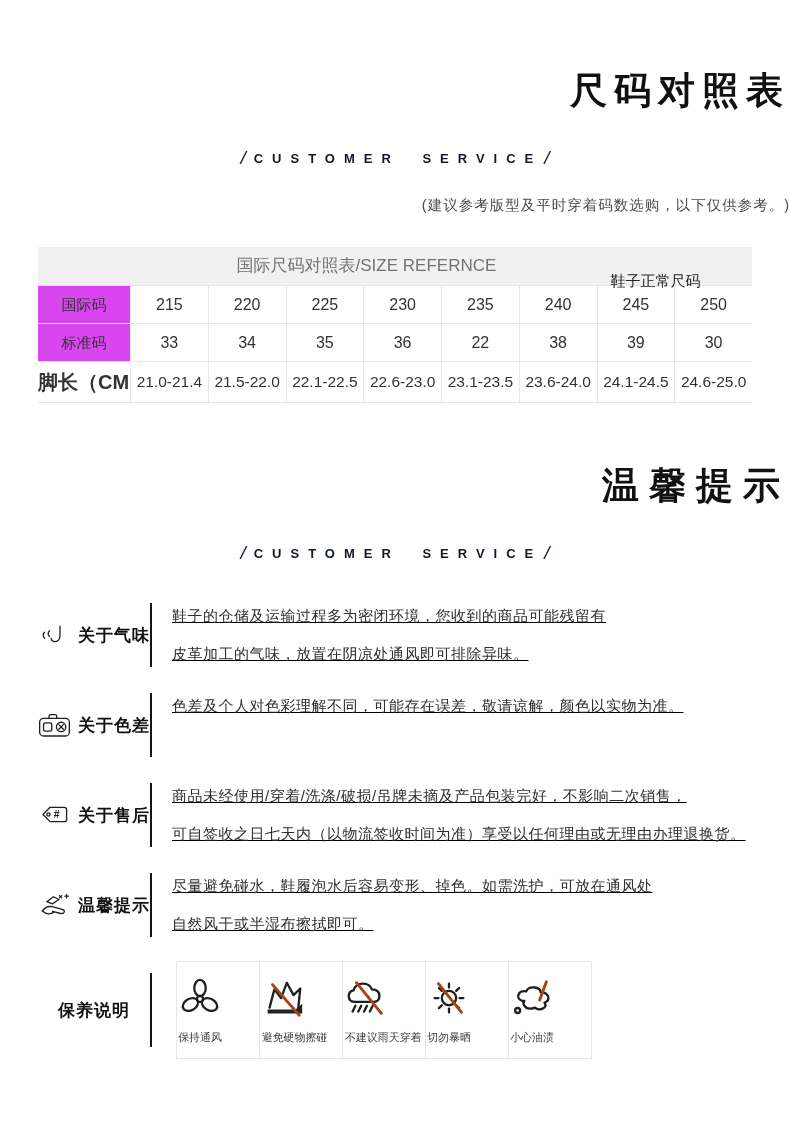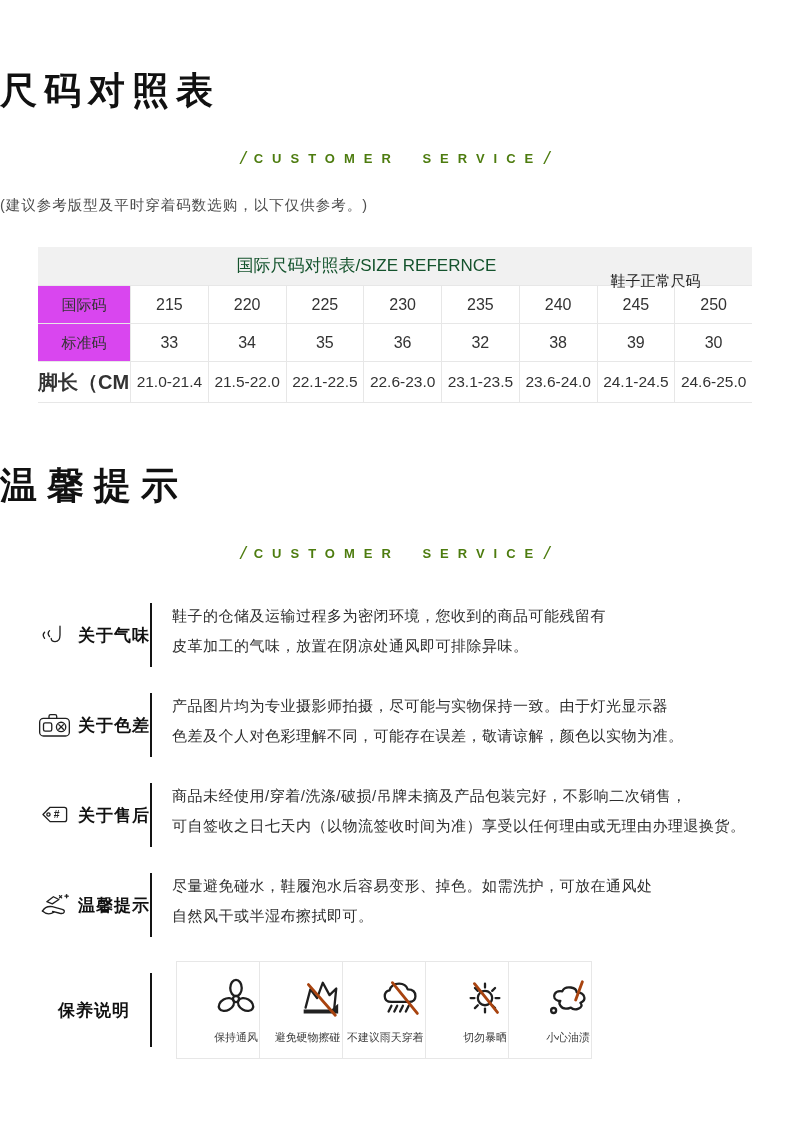--- a/index.html
+++ b/index.html
@@ -1,62 +1,62 @@
 <!DOCTYPE html>
 <html><head>
 <meta charset="utf-8">
 <style>
   * { margin:0; padding:0; box-sizing:border-box; }
   body { background:#ffffff; font-family:"Liberation Sans","DejaVu Sans",sans-serif; }
   .page { position:relative; width:790px; height:1124px; margin:0 auto; background:#fff; overflow:hidden; }
 
   
-  .big-title { text-align:left; font-size:37px; font-weight:bold; color:#111;
+  .big-title { text-align:right; font-size:37px; font-weight:bold; color:#111;
                letter-spacing:7px; padding-top:66px; }
   .big-title.t2 { padding-top:58px; letter-spacing:10px; }
-  .cs-line { margin-top:30px; text-align:center; color:#4d7c0f; font-size:13px; font-weight:bold; }
+  .cs-line { margin-top:30px; text-align:center; color:#0f172a; font-size:13px; font-weight:bold; }
   .cs-line .cs-text { letter-spacing:9px; word-spacing:10px; }
   .cs-slash { font-size:19px; font-weight:normal; font-style:italic; position:relative; top:1px; }
   .cs-slash.left { margin-right:8px; }
   .cs-slash.right { margin-left:2px; }
-  .note-line { margin-top:28px; text-align:left; color:#4d4d4d; font-size:14.5px; letter-spacing:1px; }
+  .note-line { margin-top:28px; text-align:right; color:#4d4d4d; font-size:14.5px; letter-spacing:1px; }
 
   
   .size-table { width:714px; margin:32px auto 0; font-size:16px; color:#333; }
   .t-header { position:relative; height:38px; background:#f1f1f1; }
   .t-header .th-left { position:absolute; left:0; top:0; width:92%; line-height:38px;
-                       text-align:center; font-size:17px; color:#14532d; }
+                       text-align:center; font-size:17px; color:#737373; }
   .t-header .th-right { position:absolute; left:73%; top:15px; width:27%; line-height:38px;
                         text-align:center; font-size:15px; color:#222; }
   .t-row { display:grid; grid-template-columns:92px repeat(8,1fr); border-top:1px solid #e7e7e7; }
   .t-row:last-child { border-bottom:1px solid #e7e7e7; }
   .t-cell { height:37px; line-height:37px; text-align:center; border-left:1px solid #e7e7e7;
             white-space:nowrap; overflow:hidden; }
   .t-row.tall .t-cell { height:40px; line-height:40px; font-size:15.5px; }
   .t-cell:first-child { border-left:none; font-size:15px; }
   .t-row.gray-label .t-cell:first-child { background:#d946ef; }
   .t-row.tall .t-cell:first-child { font-weight:bold; font-size:20px; }
 
   
   .tips-wrap { width:714px; margin:38px auto 0; }
   .tip-row { display:flex; align-items:stretch; margin-bottom:22px; min-height:68px; }
   .tip-left { width:112px; display:flex; flex-direction:row; align-items:center;
               justify-content:center; gap:7px; }
   .tip-label { font-size:17px; font-weight:bold; color:#111; letter-spacing:1px; white-space:nowrap; }
   .tip-divider { width:2px; background:#141414; margin:2px 0; }
-  .tip-body { flex:1; padding-left:20px; display:flex; flex-direction:column; justify-content:flex-start; }
+  .tip-body { flex:1; padding-left:20px; display:flex; flex-direction:column; justify-content:space-between;text-decoration:underline; }
   .tip-line { font-size:15px; line-height:30px; color:#2e2e2e; white-space:nowrap; letter-spacing:0.5px; }
 
   
   .care-row { display:flex; align-items:stretch; margin-top:4px; }
   .care-left { width:112px; display:flex; align-items:center; justify-content:center; }
   .care-divider { width:2px; background:#141414; margin:12px 0; }
   .care-boxes { display:flex; margin-left:24px; }
   .care-box { width:84px; height:98px; border:1px solid #e7e7e7; background:#fff;
-              display:flex; flex-direction:column; align-items:flex-end; justify-content:center;
+              display:flex; flex-direction:column; align-items:flex-start; justify-content:center;
               gap:8px; margin-left:-1px; }
   .care-box:first-child { margin-left:0; }
   .care-box-label { font-size:11.5px; color:#3c3c3c; white-space:nowrap; transform:scale(0.95); }
 
   svg .ink { stroke:#1f1f1f; fill:none; stroke-width:2.4; stroke-linecap:round; stroke-linejoin:round; }
   svg .ink-fill { fill:#222; stroke:none; }
   svg .warn { stroke:#a8430f; fill:none; stroke-width:3; stroke-linecap:round; }
 </style>
 </head>
 <body>
@@ -88,21 +88,21 @@
       <div class="t-cell">245</div>
       <div class="t-cell">250</div>
     </div>
 
     <div class="t-row gray-label">
       <div class="t-cell">标准码</div>
       <div class="t-cell">33</div>
       <div class="t-cell">34</div>
       <div class="t-cell">35</div>
       <div class="t-cell">36</div>
-      <div class="t-cell">32</div>
+      <div class="t-cell">22</div>
       <div class="t-cell">38</div>
       <div class="t-cell">39</div>
       <div class="t-cell">30</div>
     </div>
 
     <div class="t-row tall">
       <div class="t-cell">脚长（CM）</div>
       <div class="t-cell">21.0-21.4</div>
       <div class="t-cell">21.5-22.0</div>
       <div class="t-cell">22.1-22.5</div>
@@ -146,21 +146,20 @@
           <path class="ink" d="M20 12 v-4 q0 -3 3 -3 h8 q3 0 3 3 v4"></path>
           <rect class="ink" x="10" y="20" width="15" height="15" rx="3"></rect>
           <circle class="ink" cx="42" cy="27.5" r="8.5"></circle>
           <line class="ink" x1="37.8" y1="23.3" x2="46.2" y2="31.7"></line>
           <line class="ink" x1="46.2" y1="23.3" x2="37.8" y2="31.7"></line>
         </svg>
         <div class="tip-label">关于色差</div>
       </div>
       <div class="tip-divider"></div>
       <div class="tip-body">
-        <div class="tip-line">产品图片均为专业摄影师拍摄，尽可能与实物保持一致。由于灯光显示器</div>
         <div class="tip-line">色差及个人对色彩理解不同，可能存在误差，敬请谅解，颜色以实物为准。</div>
       </div>
     </div>
 
     <div class="tip-row">
       <div class="tip-left">
         <svg width="54" height="38" viewBox="0 0 60 42">
           <path class="ink" d="M22 7 H48 Q52 7 52 11 V29 Q52 33 48 33 H22 L9 20 Z"></path>
           <circle class="ink" cx="19" cy="20" r="3"></circle>
           <text x="34" y="27" text-anchor="middle" font-size="19" font-weight="bold" fill="#1f1f1f">#</text>

